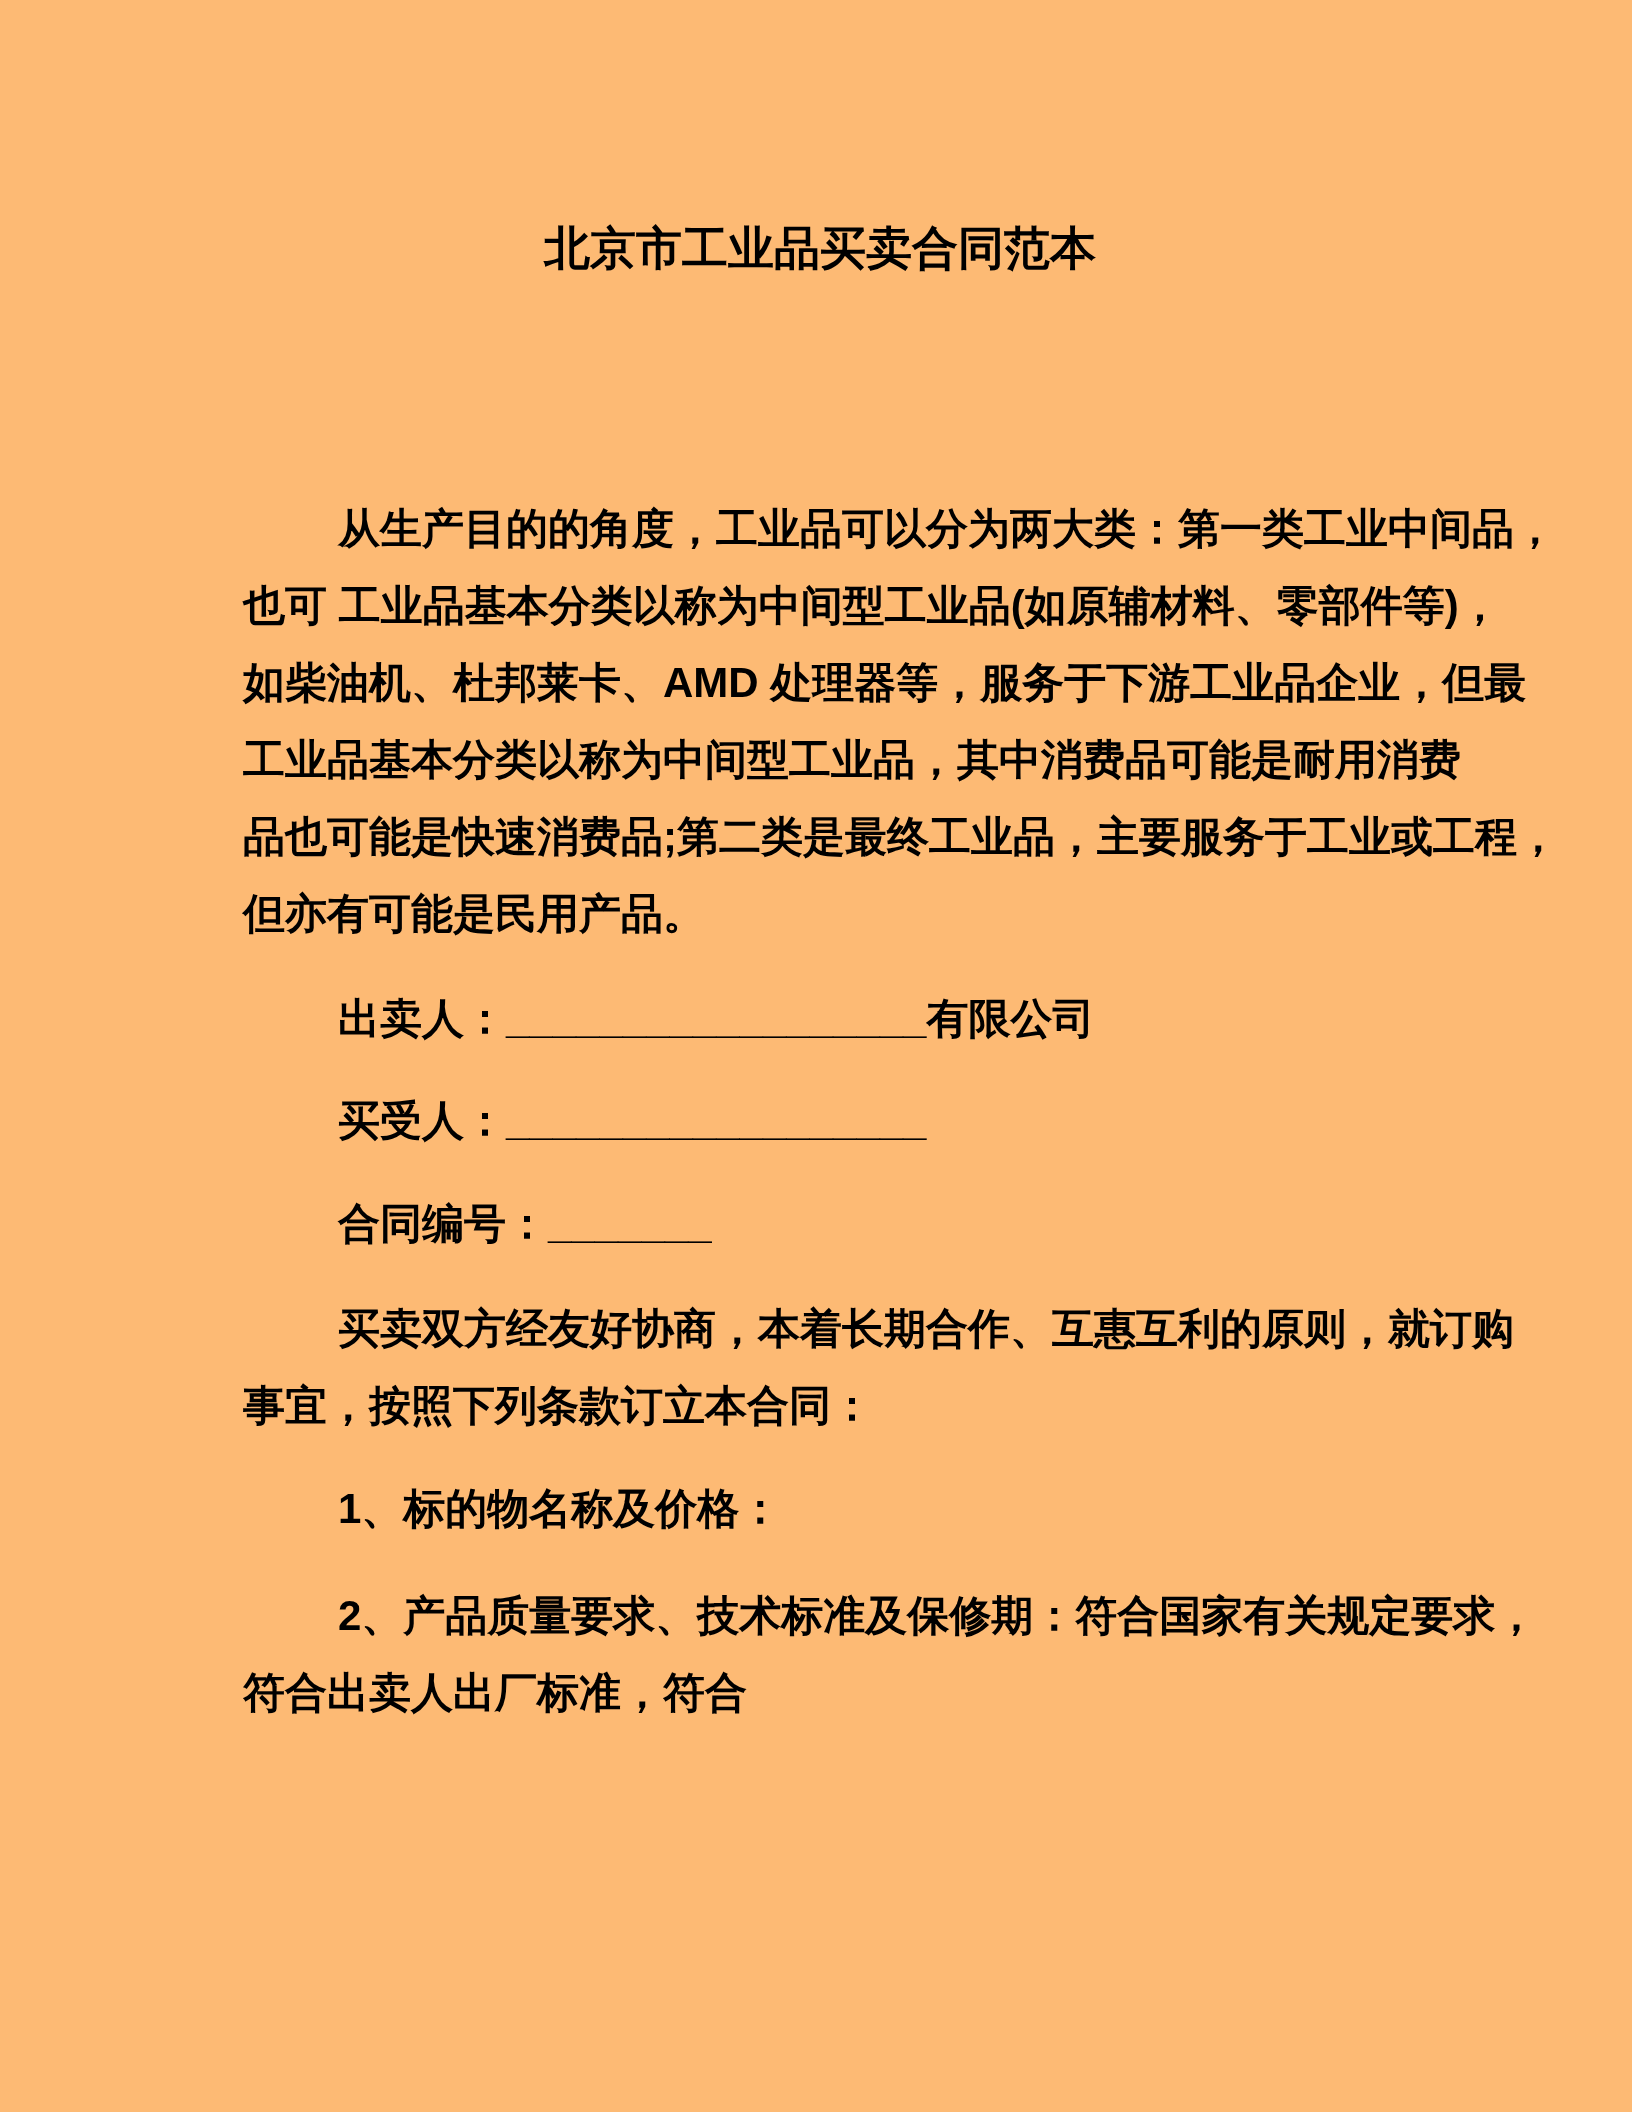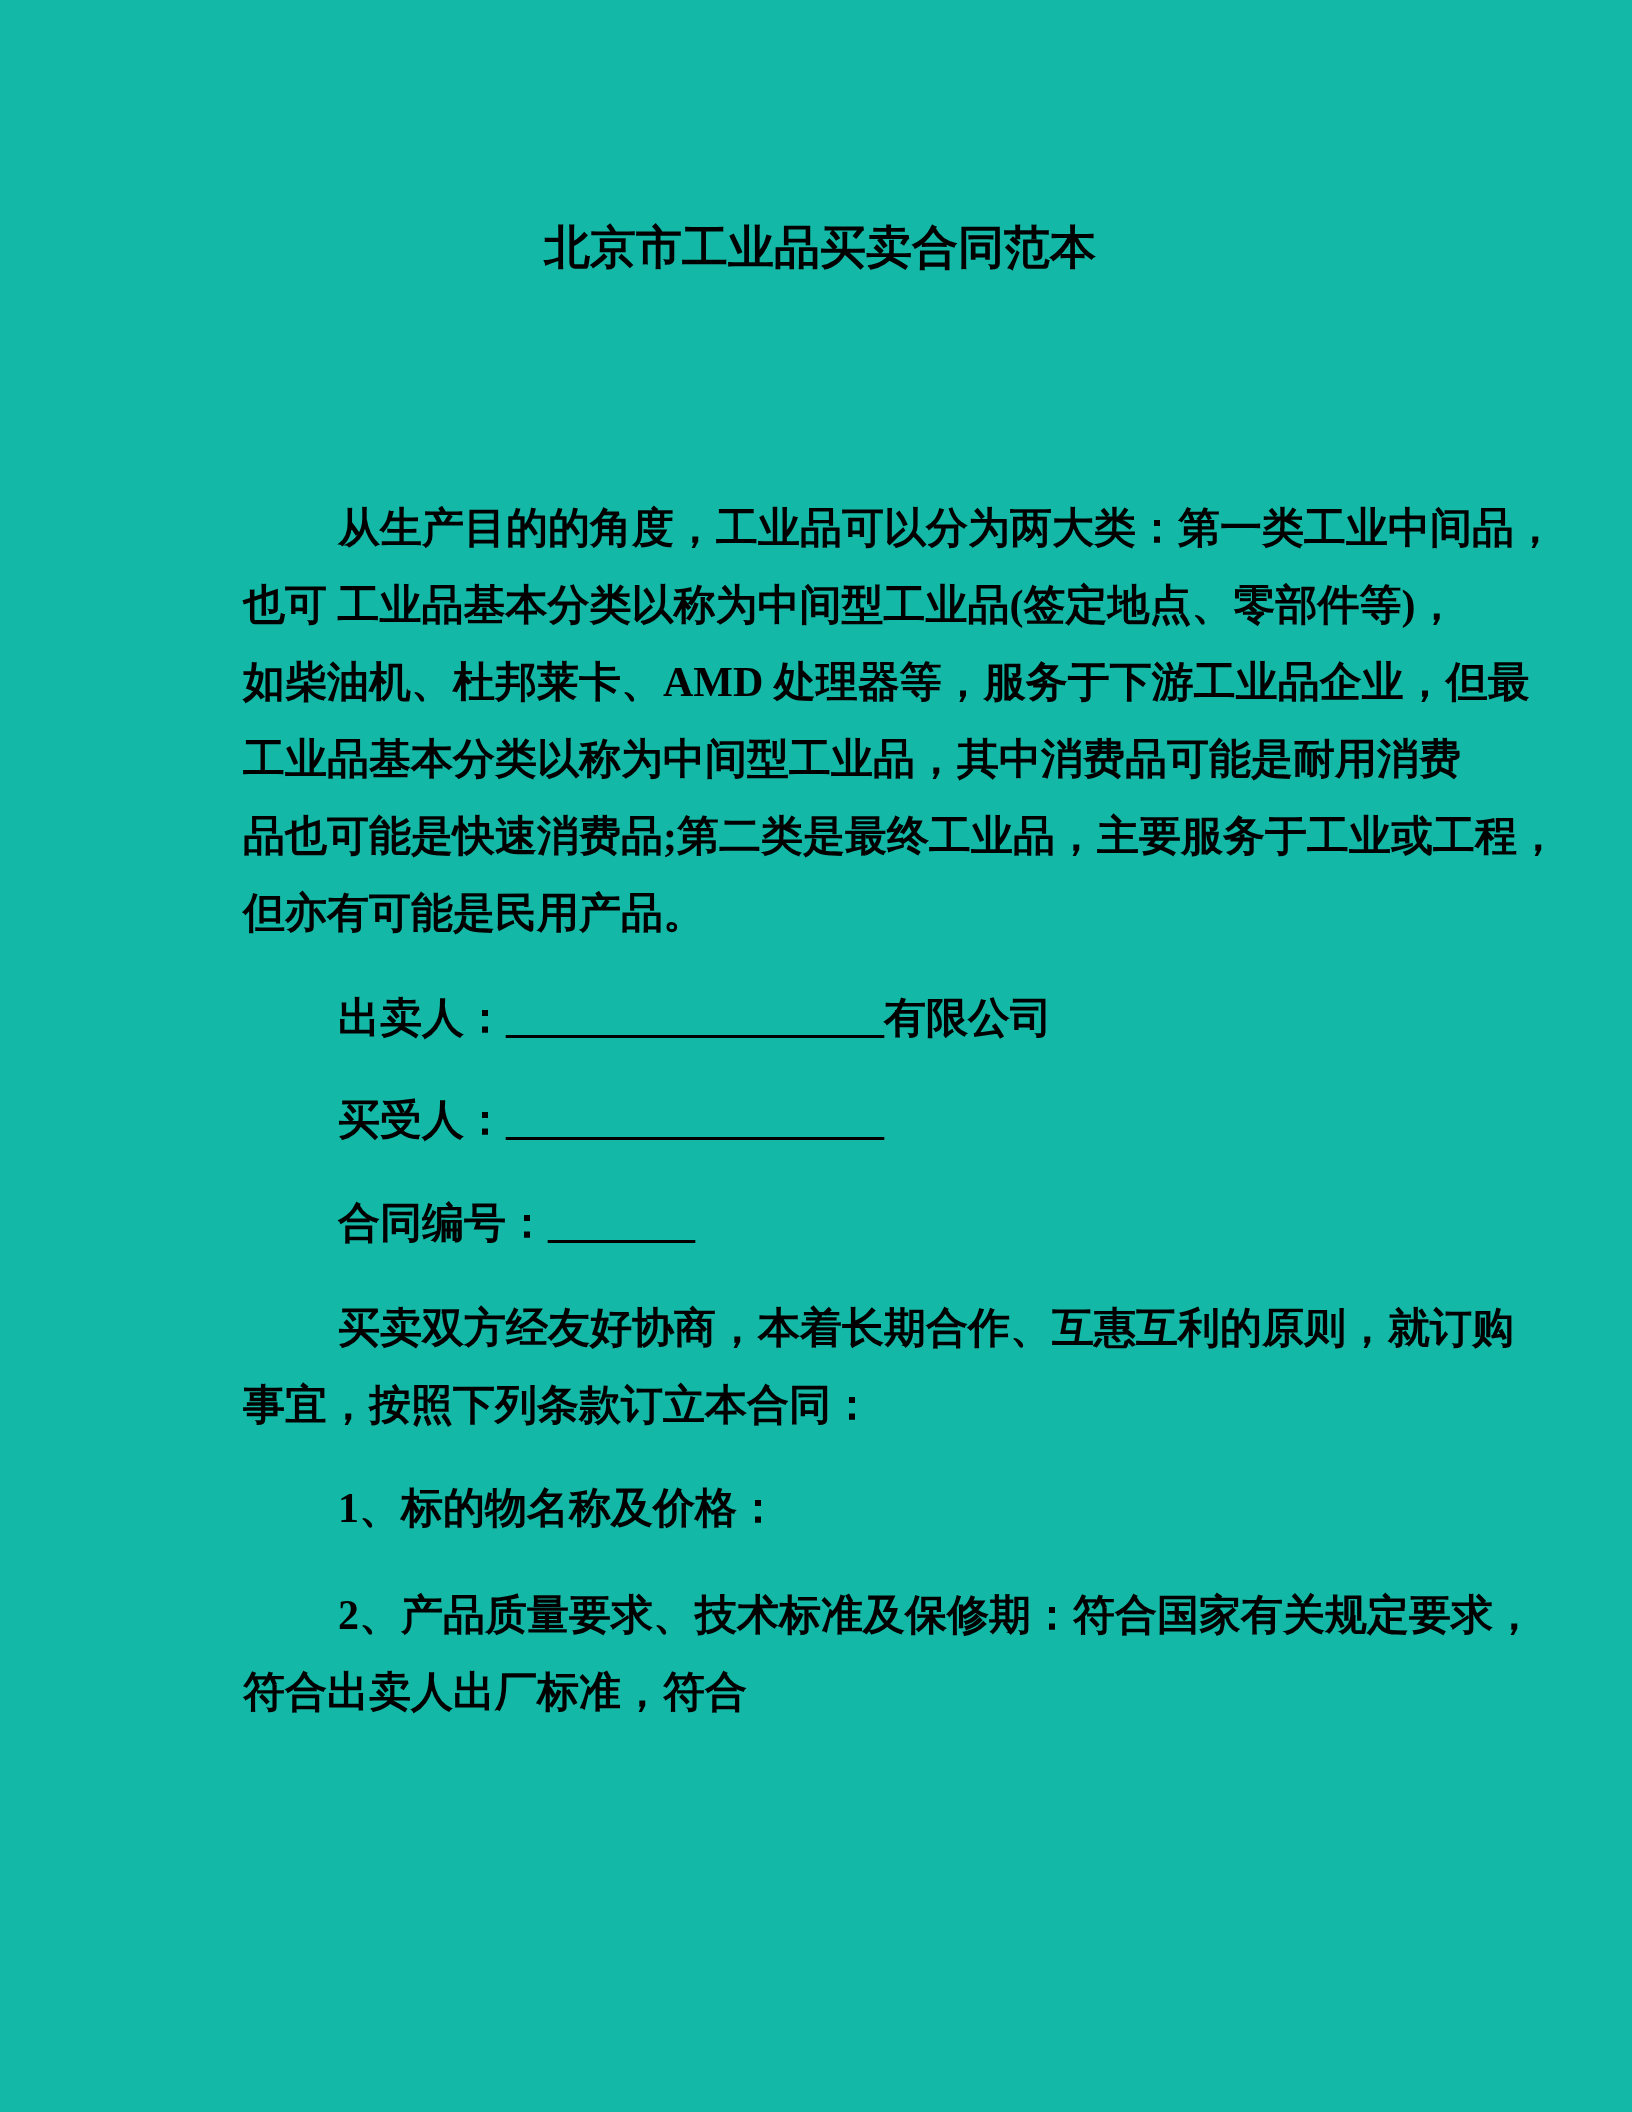--- a/index.html
+++ b/index.html
@@ -4,23 +4,23 @@
 <style>
   html, body {
     margin: 0;
     padding: 0;
     background: #ffffff;
   }
   .page {
     position: relative;
     width: 1632px;
     height: 2112px;
-    background: #14b8a6;
+    background: #fdba74;
     color: #000000;
-    font-family: Liberation Serif, serif;
+    font-family: Liberation Sans, sans-serif;
     font-weight: 700;
     overflow: hidden;
   }
   .content {
     padding-left: 243px;
     padding-right: 235px;
   }
   .title {
     margin: 0;
     padding-top: 216px;
@@ -53,21 +53,21 @@
 </head>
 <body>
 
 <div class="page">
   <div class="content">
 
     <h1 class="title">北京市工业品买卖合同范本</h1>
 
     <div class="para intro">
       <div class="line first">从生产目的的角度，工业品可以分为两大类：第一类工业中间品，</div>
-      <div class="line">也可 工业品基本分类以称为中间型工业品(签定地点、零部件等)，</div>
+      <div class="line">也可 工业品基本分类以称为中间型工业品(如原辅材料、零部件等)，</div>
       <div class="line">如柴油机、杜邦莱卡、AMD 处理器等，服务于下游工业品企业，但最</div>
       <div class="line">工业品基本分类以称为中间型工业品，其中消费品可能是耐用消费</div>
       <div class="line">品也可能是快速消费品;第二类是最终工业品，主要服务于工业或工程，</div>
       <div class="line">但亦有可能是民用产品。</div>
     </div>
 
     <div class="para f-seller">出卖人：__________________有限公司</div>
 
     <div class="para f-buyer">买受人：__________________</div>
 

